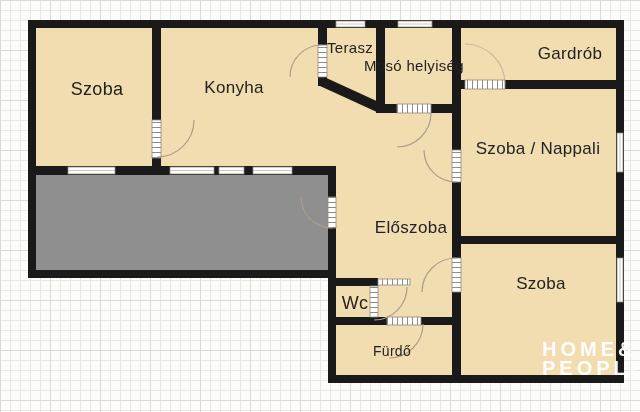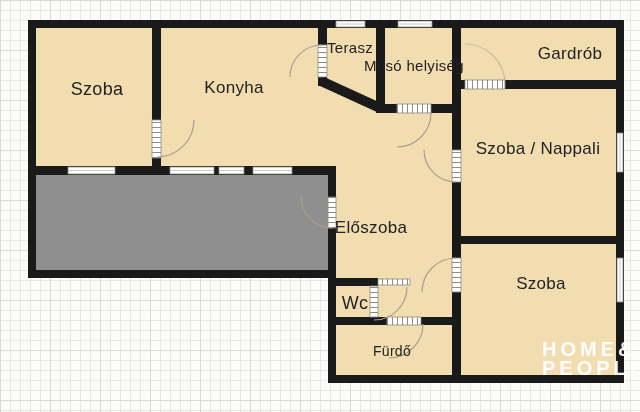--- a/index.html
+++ b/index.html
@@ -148,21 +148,21 @@
       <path class="arc" d="M423,324 A34,34 0 0 1 389,358"></path>
     </g>
   </svg>
 
   <div class="room-label" style="left:97px;top:89px;font-size:18px">Szoba</div>
   <div class="room-label" style="left:234px;top:88px;font-size:17px">Konyha</div>
   <div class="room-label" style="left:350px;top:47px;font-size:15px">Terasz</div>
   <div class="room-label" style="left:414px;top:65px;font-size:15px">Mosó helyiség</div>
   <div class="room-label" style="left:570px;top:54px;font-size:17px">Gardrób</div>
   <div class="room-label" style="left:538px;top:149px;font-size:17px">Szoba / Nappali</div>
-  <div class="room-label" style="left:371px;top:228px;font-size:17px">Előszoba</div>
+  <div class="room-label" style="left:411px;top:228px;font-size:17px">Előszoba</div>
   <div class="room-label" style="left:355px;top:303px;font-size:18px">Wc</div>
   <div class="room-label" style="left:392px;top:351px;font-size:14px">Fürdő</div>
   <div class="room-label" style="left:541px;top:284px;font-size:17px">Szoba</div>
 
   <div class="watermark">
     <div>HOME&amp;</div>
     <div>PEOPLE</div>
   </div>
 
 </div>

